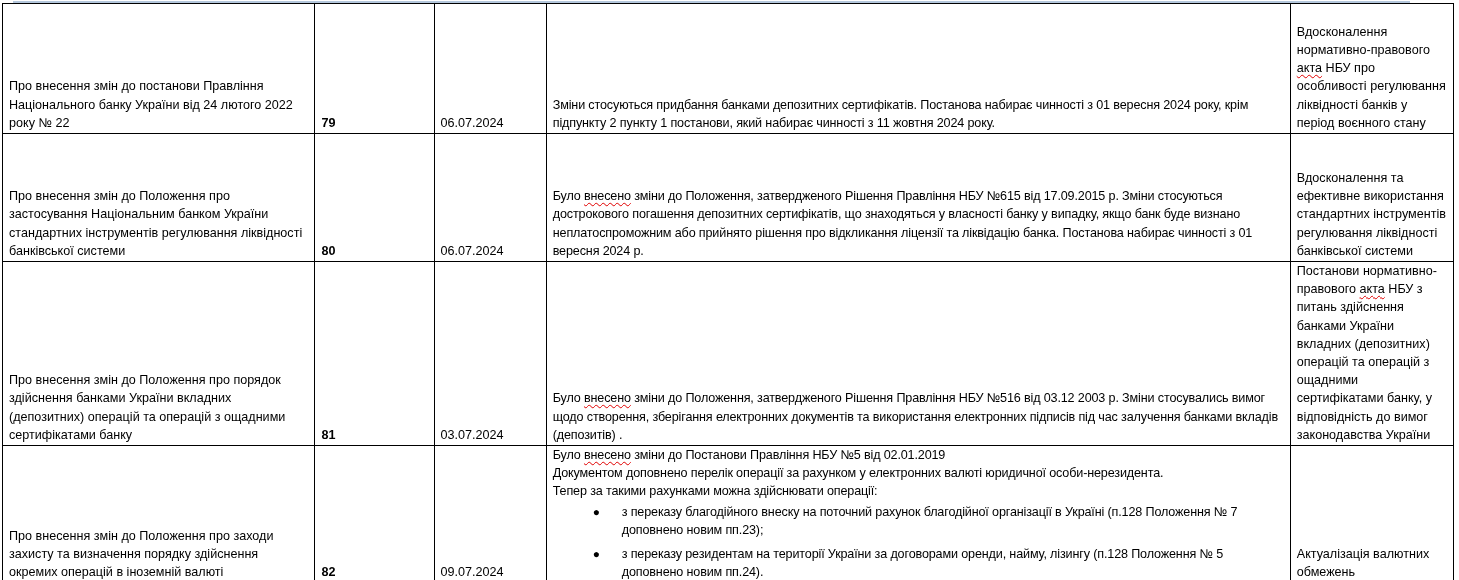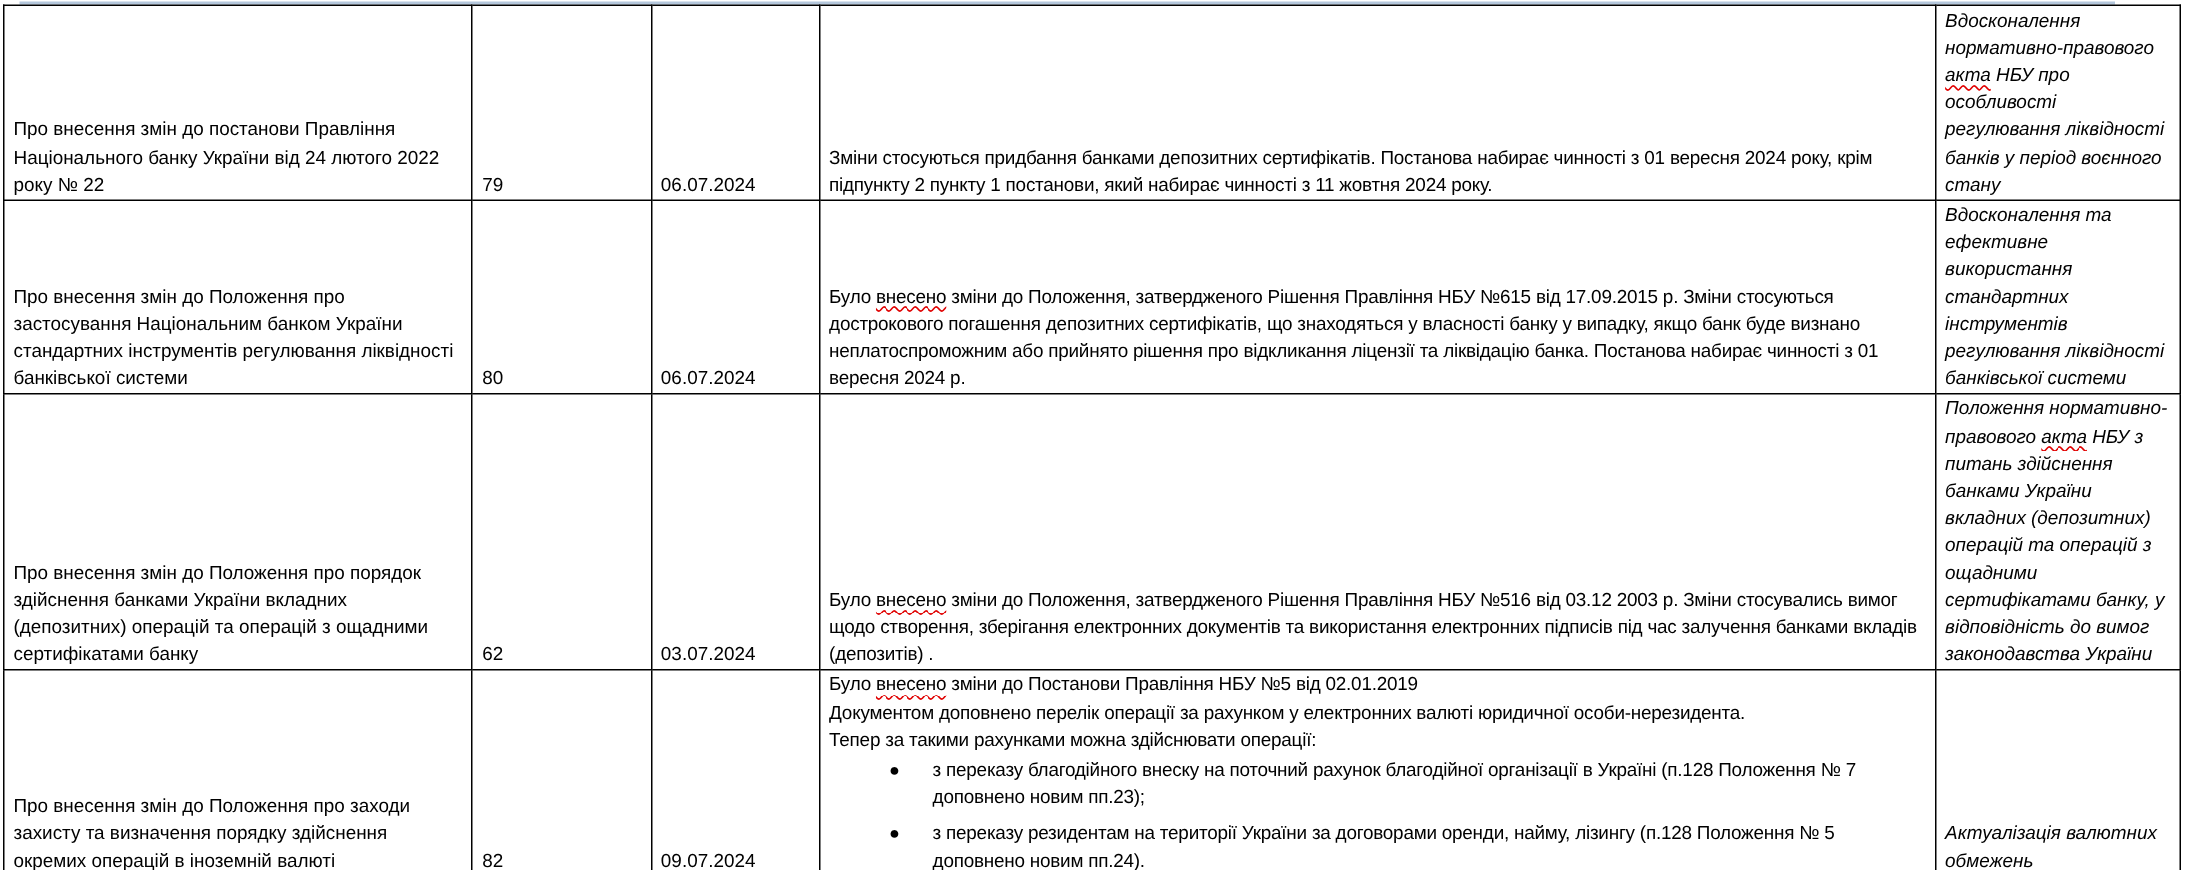--- a/index.html
+++ b/index.html
@@ -34,24 +34,24 @@
     table.doc-table td {
       border: 1.5px solid #000;
       vertical-align: bottom;
       padding: 0 6px 1px 6px;
       font-size: 12.6px;
       line-height: 18.2px;
       overflow: hidden;
       word-wrap: break-word;
     }
     td.col-title { width: 299px; padding-left: 7px; margin-left: 24px; }
-    td.col-num { width: 106px; padding-left: 11px; }
+    td.col-num { width: 106px; padding-left: 11px; font-weight: bold; }
     td.col-date { width: 99px; padding-left: 8px; }
     td.col-desc { width: 730px; padding-left: 8px; font-size: 12.4px; letter-spacing: -0.15px; }
-    td.col-goal { width: 150px; padding-left: 5px; padding-right: 3px; font-style: italic; }
+    td.col-goal { width: 150px; padding-left: 5px; padding-right: 3px; }
     tr.row-1 td { height: 128px; }
     tr.row-2 td { height: 126px; }
     tr.row-3 td { height: 182px; }
     tr.row-4 td { height: 134px; }
     .squiggle {
       text-decoration: underline wavy #e00000;
       text-decoration-thickness: 1px;
       text-underline-offset: 2px;
     }
     .desc-line { display: block; }
@@ -91,24 +91,24 @@
     <tr class="row-2">
       <td class="col-title">Про внесення змін до Положення про застосування Національним банком України стандартних інструментів регулювання ліквідності банківської системи</td>
       <td class="col-num">80</td>
       <td class="col-date">06.07.2024</td>
       <td class="col-desc"><span>Було </span><span class="squiggle">внесено</span><span> зміни до Положення, затвердженого Рішення Правління НБУ №615 від 17.09.2015 р. Зміни стосуються дострокового погашення депозитних сертифікатів, що знаходяться у власності банку у випадку, якщо  банк буде визнано неплатоспроможним або прийнято рішення про відкликання ліцензії та ліквідацію банка. Постанова набирає чинності з 01 вересня 2024 р.</span></td>
       <td class="col-goal">Вдосконалення та ефективне використання стандартних інструментів регулювання ліквідності банківської системи</td>
     </tr>
 
     <tr class="row-3">
       <td class="col-title">Про внесення змін до Положення про порядок здійснення банками України вкладних (депозитних) операцій та операцій з ощадними сертифікатами банку</td>
-      <td class="col-num">62</td>
+      <td class="col-num">81</td>
       <td class="col-date">03.07.2024</td>
       <td class="col-desc"><span>Було </span><span class="squiggle">внесено</span><span> зміни до Положення, затвердженого Рішення Правління  НБУ №516 від  03.12 2003 р. Зміни стосувались вимог щодо створення, зберігання електронних документів та використання електронних підписів під час залучення банками вкладів (депозитів) .</span></td>
-      <td class="col-goal"><span>Положення нормативно-правового </span><span class="squiggle">акта</span><span> НБУ з питань здійснення банками України вкладних (депозитних) операцій та операцій з ощадними сертифікатами банку, у відповідність до вимог законодавства України</span></td>
+      <td class="col-goal"><span>Постанови нормативно-правового </span><span class="squiggle">акта</span><span> НБУ з питань здійснення банками України вкладних (депозитних) операцій та операцій з ощадними сертифікатами банку, у відповідність до вимог законодавства України</span></td>
     </tr>
 
     <tr class="row-4">
       <td class="col-title">Про внесення змін до Положення про заходи захисту та визначення порядку здійснення окремих операцій в іноземній валюті</td>
       <td class="col-num">82</td>
       <td class="col-date">09.07.2024</td>
       <td class="col-desc">
         <span class="desc-line"><span>Було </span><span class="squiggle">внесено</span><span> зміни до   Постанови Правління  НБУ №5 від 02.01.2019</span></span>
         <span class="desc-line">Документом доповнено  перелік операції за рахунком у електронних валюті юридичної особи-нерезидента.</span>
         <span class="desc-line">Тепер за такими рахунками можна здійснювати операції:</span>

